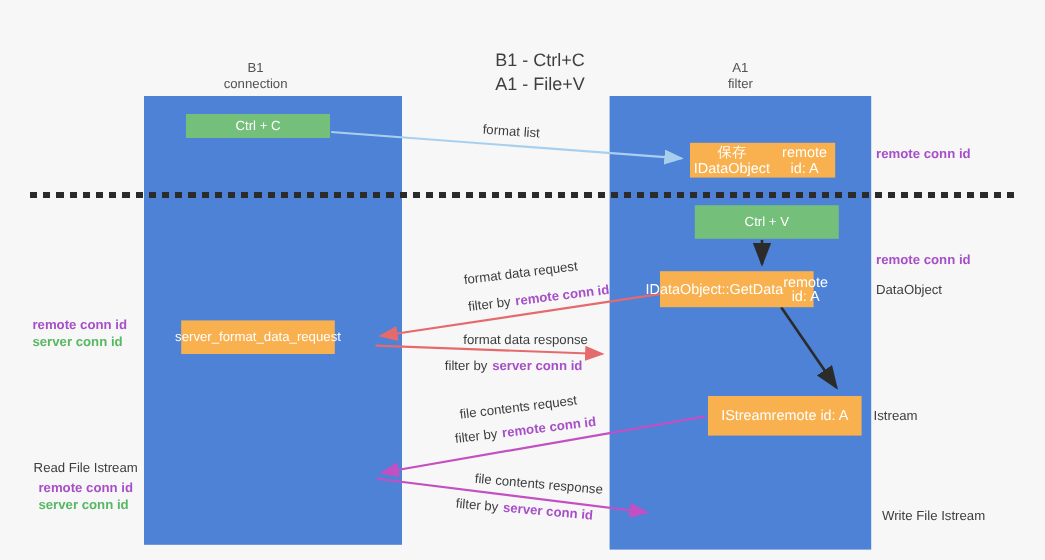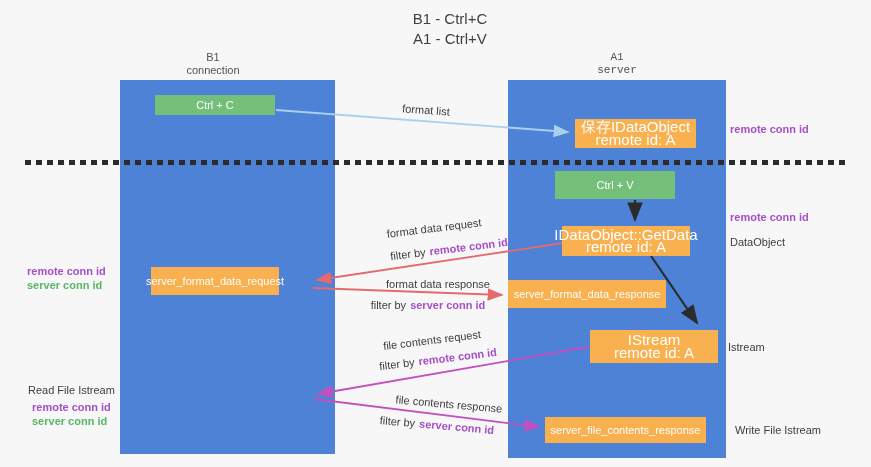--- a/index.html
+++ b/index.html
@@ -7,29 +7,29 @@
     position:relative; width:871px; height:467px;
     background:#f7f7f7; overflow:hidden;
     font-family:"Liberation Sans", sans-serif;
     color:#3d3d3d;
   }
   .lane{position:absolute; background:var(--lane_blue,#4d82d6);}
   .box{
     position:absolute; display:flex; align-items:center; justify-content:center;
     color:#fff; font-size:11px; text-align:center; line-height:13px;
   }
-  .box.two{flex-direction:column; font-size:15px; line-height:12.5px;}
+  .box.two{font-size:12px; line-height:12.5px;}
   .green{background:var(--box_green,#74bf7a);}
   .orange{background:var(--box_orange,#f9b04e);}
   .fl{position:absolute; white-space:nowrap; font-size:11px; color:#3d3d3d;}
   .ctr{transform:translate(-50%,-50%);}
   .rn7{transform:translate(-50%,-50%) rotate(-7deg);}
   .rp5{transform:translate(-50%,-50%) rotate(5deg);}
   .rp4{transform:translate(-50%,-50%) rotate(4deg);}
-  .title{font-size:15px; line-height:20px; text-align:center; color:#3f3f3f;}
+  .title{font-size:15px; line-height:20px; text-align:right; color:#3f3f3f;margin-top:32px;}
   .lanehead{font-size:11px; line-height:13px; text-align:center; color:#525252;}
   .purple{color:var(--purple,#a74fc8); font-weight:bold;}
   .greentx{color:var(--green_text,#57b763); font-weight:bold;}
   .hl{margin-left:4px; font-weight:bold;}
   .hl-purple{color:var(--purple,#a74fc8);}
   .dashline{
     position:absolute; left:25px; top:160px; width:822px; height:5px;
     background:repeating-linear-gradient(90deg, var(--black,#2b2b2b) 0 6px, transparent 6px 11px);
   }
   .arrows{position:absolute; left:0; top:0; pointer-events:none;}
@@ -42,30 +42,30 @@
   .mh-red{fill:var(--red_arrow,#e56a6d);}
   .mh-mag{fill:var(--magenta_arrow,#c250c2);}
 </style>
 </head>
 <body>
 
 <div class="canvas">
 
   <div class="fl ctr title" style="left:450px; top:29px;">
     <div>B1 - Ctrl+C</div>
-    <div>A1 - Ctrl+V</div>
+    <div>A1 - File+V</div>
   </div>
 
   <div class="fl ctr lanehead" style="left:213px; top:64px;">
     <div>B1</div>
     <div>connection</div>
   </div>
-  <div class="fl ctr lanehead" style="left:617px; top:64px;font-family:Liberation Mono, monospace;">
+  <div class="fl ctr lanehead" style="left:617px; top:64px;">
     <div>A1</div>
-    <div>server</div>
+    <div>filter</div>
   </div>
 
   <div class="lane" style="left:120px; top:80px; width:215px; height:374px;"></div>
   <div class="lane" style="left:508px; top:80px; width:218px; height:378px;"></div>
 
   <div class="dashline"></div>
 
   <svg class="arrows" width="871" height="467" viewBox="0 0 871 467">
     <defs>
       <marker id="m-blue" markerWidth="9" markerHeight="7" refX="8" refY="3.5" orient="auto">
@@ -92,46 +92,40 @@
 
   <div class="box green" style="left:155px; top:95px; width:120px; height:20px;">
     <span>Ctrl + C</span>
   </div>
 
   <div class="box orange two" style="left:575px; top:119px; width:121px; height:29px;">
     <span>保存IDataObject</span>
     <span>remote id: A</span>
   </div>
 
-  <div class="box green" style="left:555px; top:171px; width:120px; height:28px;align-items:center;">
+  <div class="box green" style="left:579px; top:171px; width:120px; height:28px;align-items:center;">
     <span>Ctrl + V</span>
   </div>
 
-  <div class="box orange two" style="left:562px; top:226px; width:128px; height:30px;">
+  <div class="box orange two" style="left:550px; top:226px; width:128px; height:30px;">
     <span>IDataObject::GetData</span>
     <span>remote id: A</span>
   </div>
 
   <div class="box orange" style="left:151px; top:267px; width:128px; height:28px;">
     <span>server_format_data_request</span>
   </div>
 
-  <div class="box orange" style="left:508px; top:280px; width:158px; height:28px;">
-    <span>server_format_data_response</span>
-  </div>
 
   <div class="box orange two" style="left:590px; top:330px; width:128px; height:33px;">
     <span>IStream</span>
     <span>remote id: A</span>
   </div>
 
 
-  <div class="box orange" style="left:545px; top:417px; width:161px; height:26px;">
-    <span>server_file_contents_response</span>
-  </div>
 
   <div class="fl rp4" style="left:426px; top:110px;">format list</div>
 
   <div class="fl rn7" style="left:434px; top:228px;">format data request</div>
   <div class="fl rn7" style="left:449px; top:249px;">
     <span>filter by</span><span class="hl hl-purple">remote conn id</span>
   </div>
 
   <div class="fl ctr" style="left:438px; top:284px;">format data response</div>
   <div class="fl ctr" style="left:428px; top:305px;">

